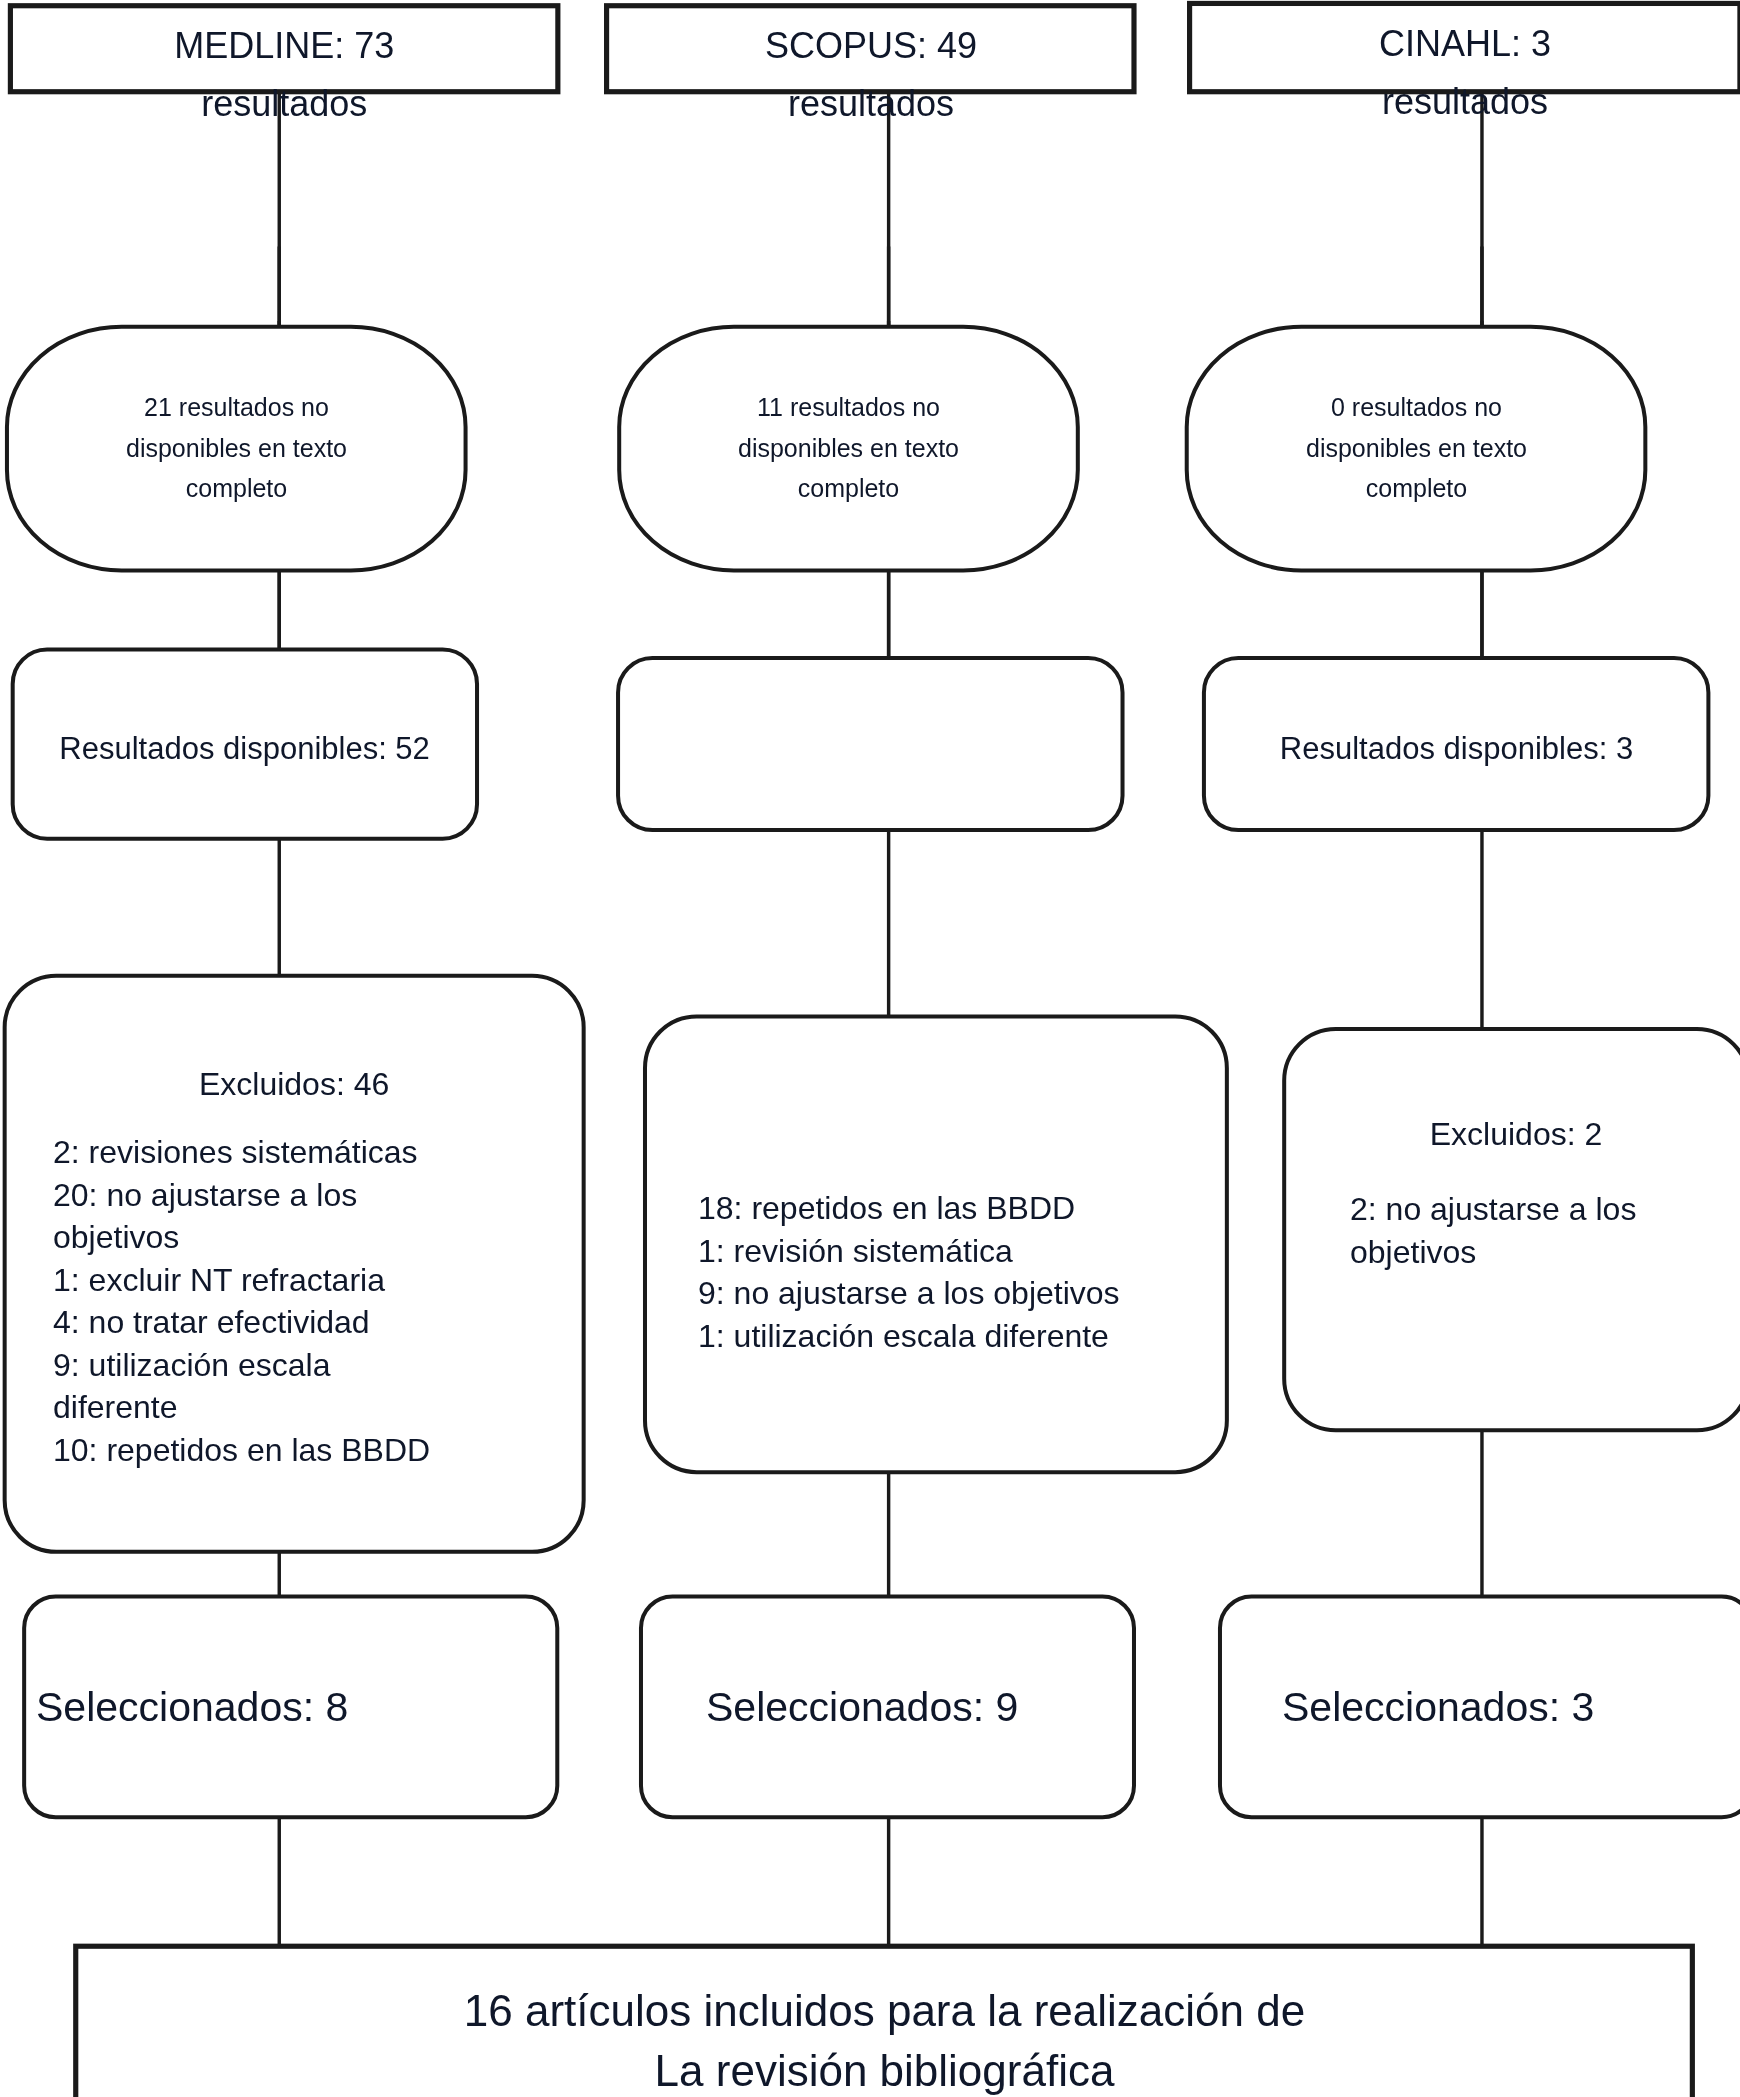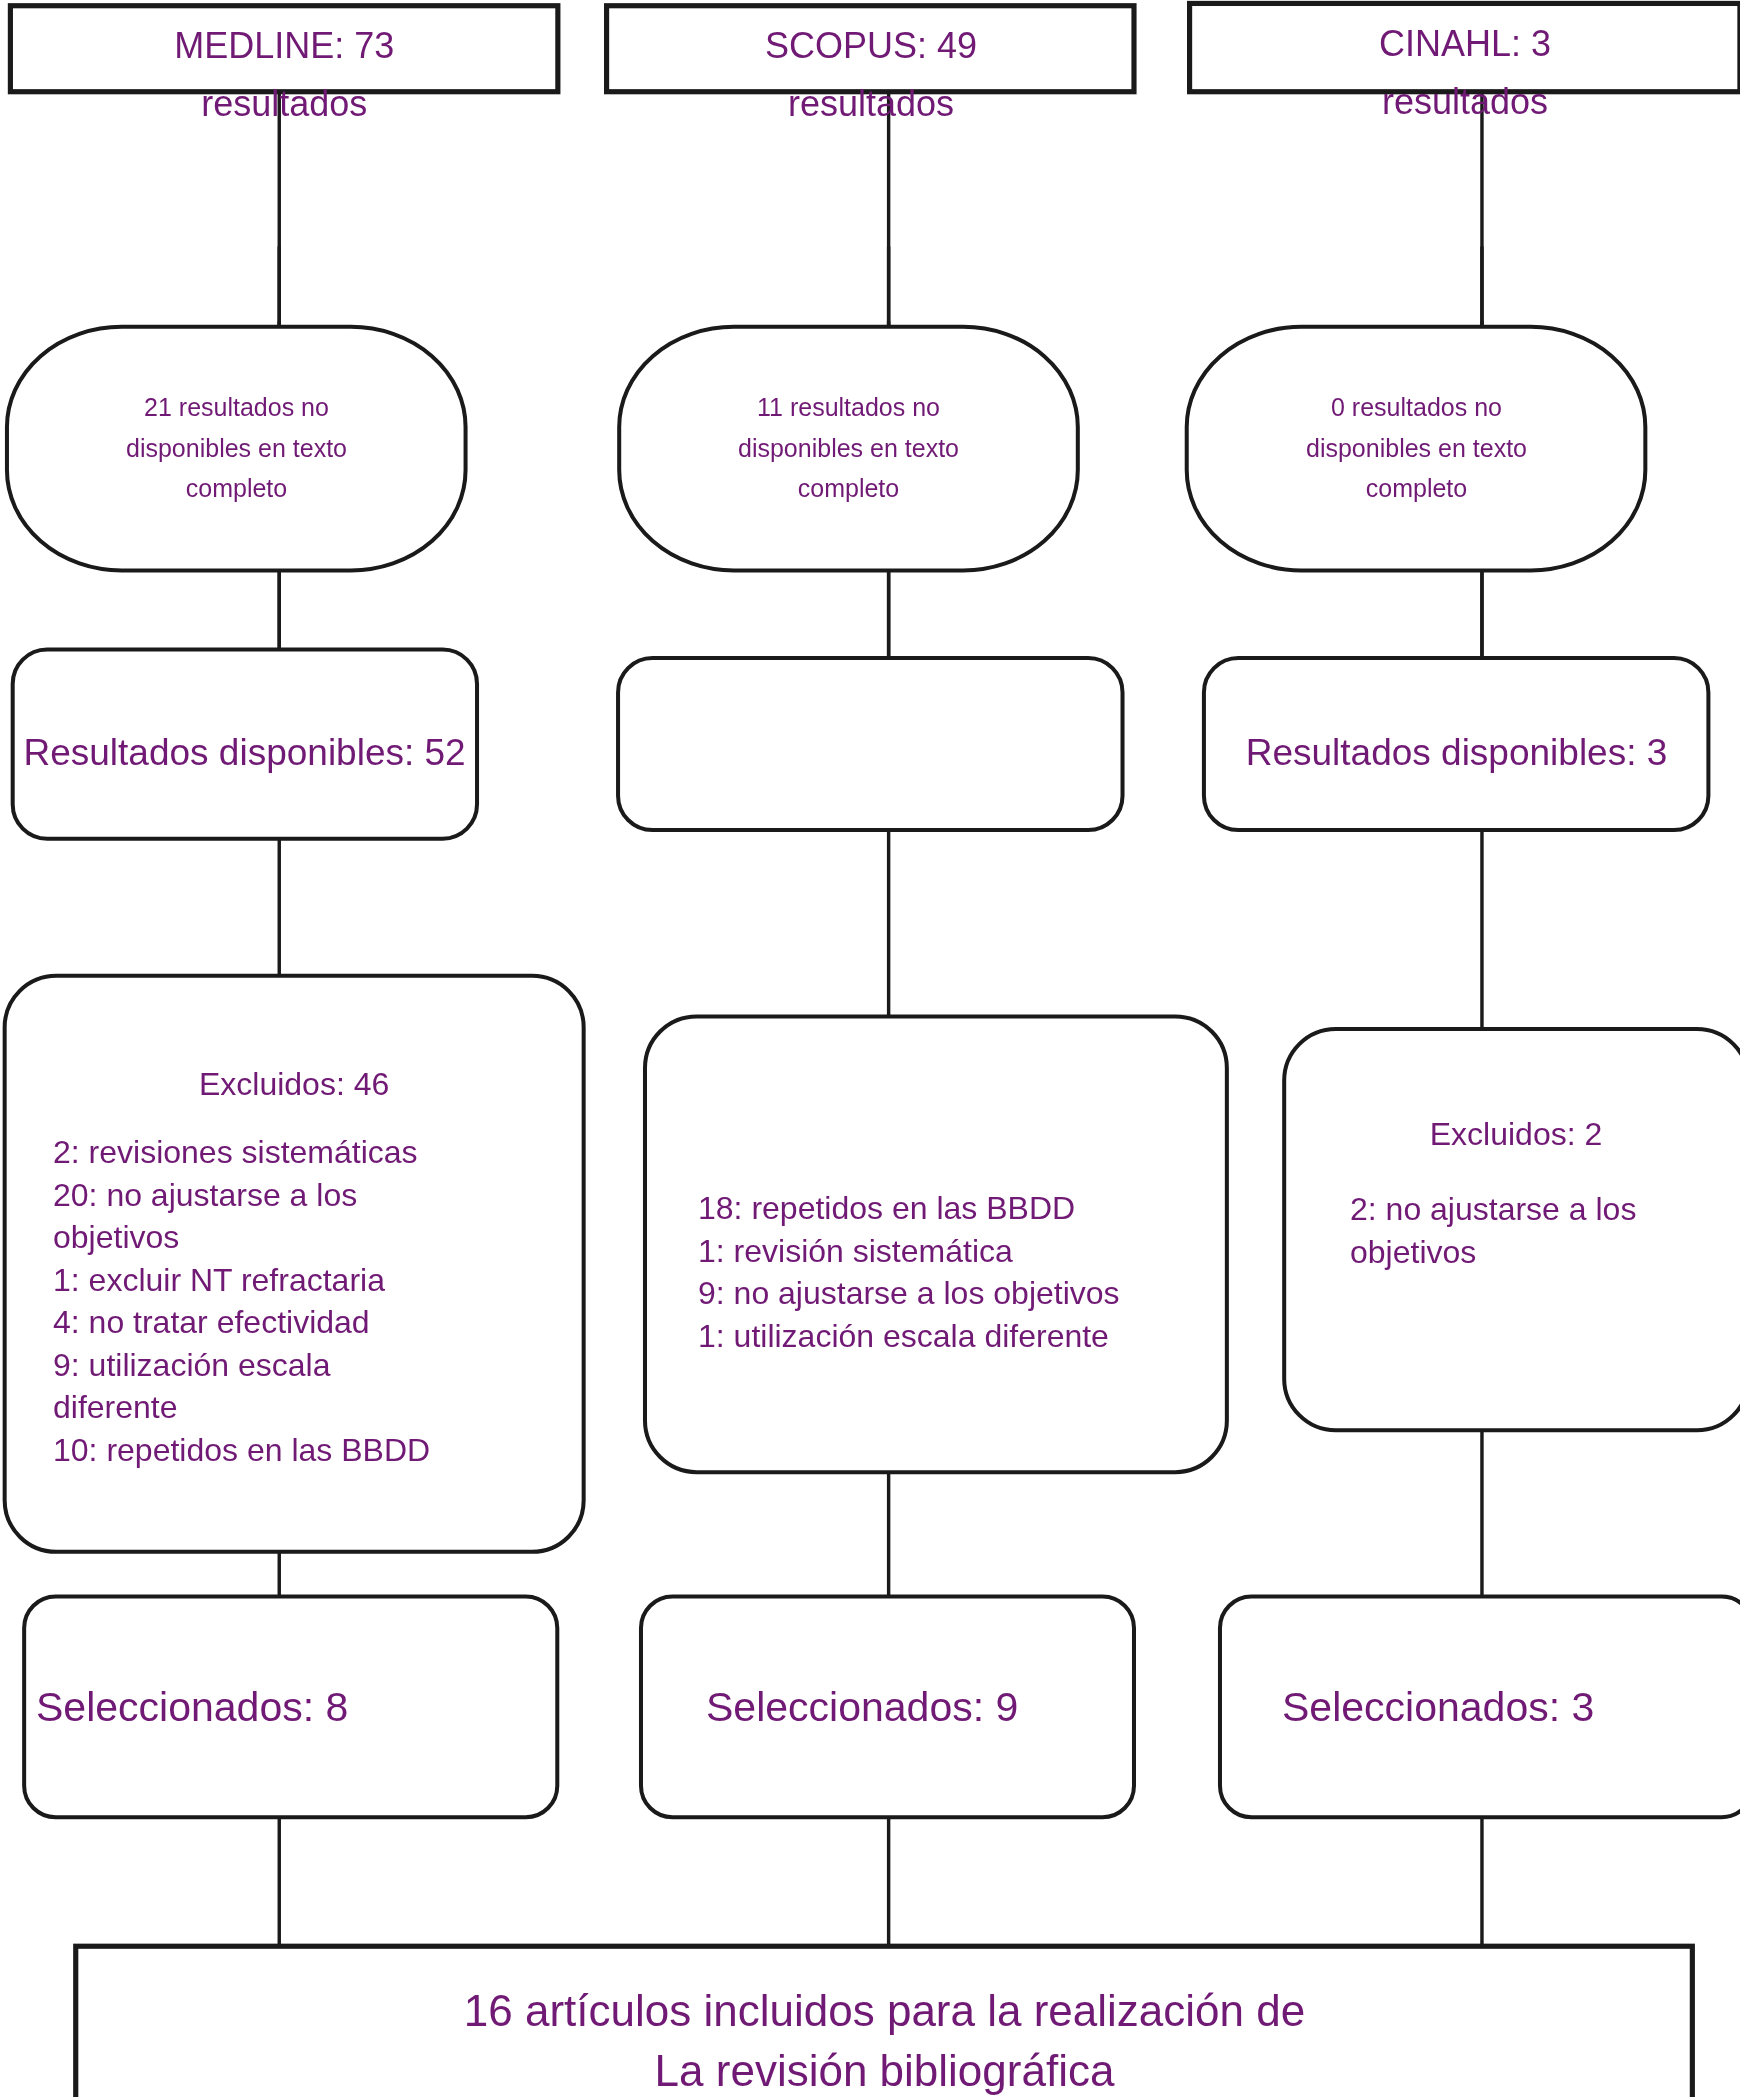--- a/index.html
+++ b/index.html
@@ -32,28 +32,28 @@
   }
   .node-shape.sq { stroke-width: 9; }
   .node-shape.rr { stroke-width: 7; }
   .connector {
     stroke: #1a1a1a;
     stroke-width: 6;
     fill: none;
   }
   .label {
     position: absolute;
-    color: #701a75;
+    color: #0f172a;
     line-height: 1.30;
     white-space: pre-line;
   }
   .lbl-center { text-align: center; }
   .lbl-left { text-align: left; }
   .sz-source   { font-size: 36px; line-height: 1.62; }
-  .sz-avail    { font-size: 37px; }
+  .sz-avail    { font-size: 31px; }
   .sz-unavail  { font-size: 25px; line-height: 1.62; }
   .sz-exc-head { font-size: 32px; }
   .sz-exc-body { font-size: 32px; line-height: 1.33; }
   .sz-selected { font-size: 41px; }
   .sz-final    { font-size: 44px; line-height: 1.36; }
 </style>
 </head>
 <body>
 
 <div id="flow-root">

